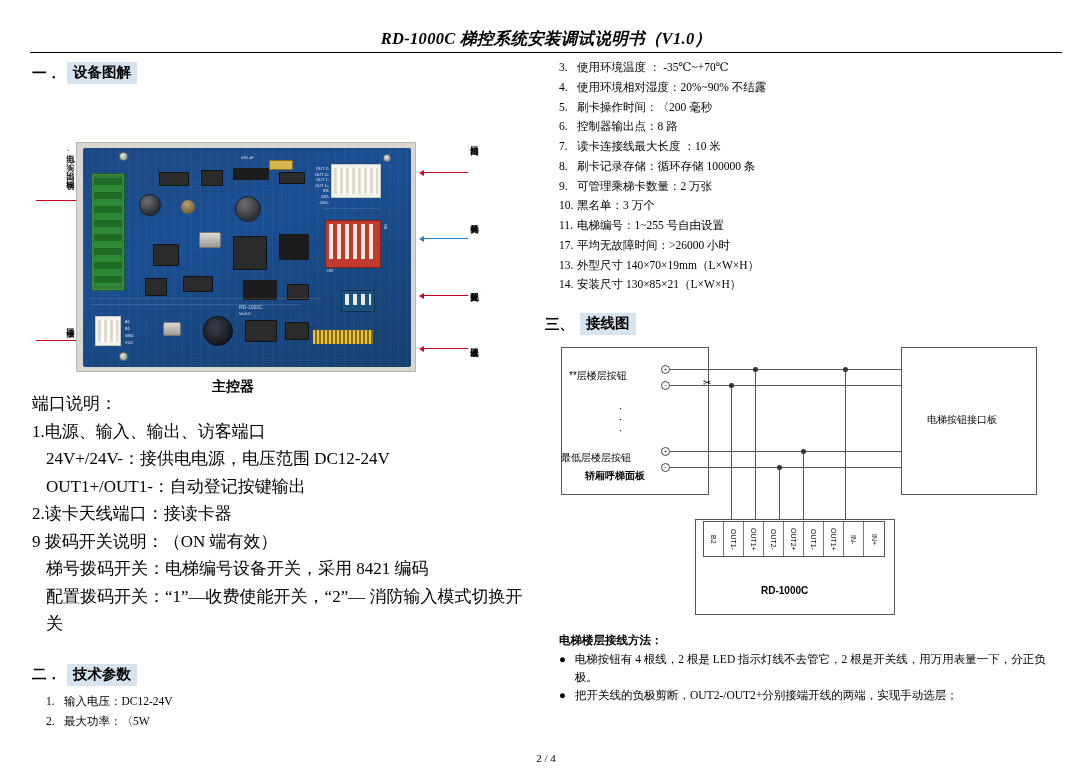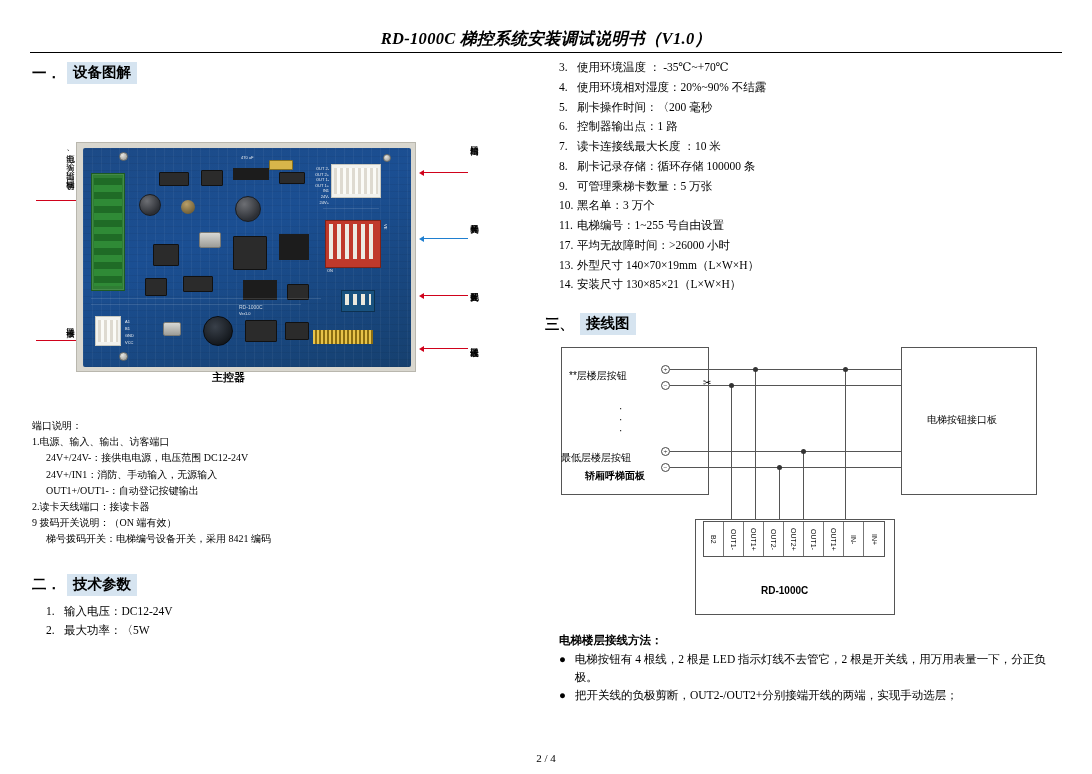--- a/index.html
+++ b/index.html
@@ -191,30 +191,29 @@
   .arrow-h.left:after {
     left: -5px;
     border-left: none;
     border-right: 5px solid #d0021b;
   }
   .arrow-blue { border-top-color: #1f7fd0; }
   .arrow-blue.left:after { border-right-color: #1f7fd0; }
   .board-caption {
     position: absolute;
     left: 180px;
-    top: 280px;
-    font-size: 11px;
+    top: 288px;
+    font-size: 14px;
     font-weight: bold;
   }
   
   .tx {
-    font-size: 10px;
+    font-size: 17px;
     line-height: 1.62;
     font-family: "Liberation Serif", serif;
-    margin-top: 28px;
   }
   .tx .ind1 { padding-left: 14px; }
   .numlist {
     font-size: 11.5px;
     line-height: 1.72;
   }
   .numlist .row { display: flex; }
   .numlist .n { width: 32px; text-align: left; padding-left: 14px; }
   .numlist .v { flex: 1; }
   
@@ -377,25 +376,25 @@
       <div class="arrow-h left" style="left:392px; top:258px; width:44px;"></div>
       <div class="callout" style="left:438px; top:252px; height:80px;">读卡器天线端口</div>
 
       <div class="board-caption">主控器</div>
     </div>
 
     <div class="tx">
       <div>端口说明：</div>
       <div>1.电源、输入、输出、访客端口</div>
       <div class="ind1">24V+/24V-：接供电电源，电压范围 DC12-24V</div>
-      <div class="ind1">24V+/IN1：消防、手动输入，无源输入</div>
       <div class="ind1">OUT1+/OUT1-：自动登记按键输出</div>
       <div>2.读卡天线端口：接读卡器</div>
       <div>9 拨码开关说明：（ON 端有效）</div>
       <div class="ind1">梯号拨码开关：电梯编号设备开关，采用 8421 编码</div>
+      <div class="ind1">配置拨码开关：“1”—收费使能开关，“2”— 消防输入模式切换开关</div>
     </div>
 
     <div class="sec-head" style="margin-top:26px;">
       <span class="sec-num">二．</span>
       <span class="sec-title">技术参数</span>
     </div>
     <div class="numlist">
       <div class="row">
         <div class="n">1.</div>
         <div class="v">输入电压：DC12-24V</div>
@@ -417,33 +416,33 @@
       <div class="row">
         <div class="n">4.</div>
         <div class="v">使用环境相对湿度：20%~90% 不结露</div>
       </div>
       <div class="row">
         <div class="n">5.</div>
         <div class="v">刷卡操作时间：〈200 毫秒</div>
       </div>
       <div class="row">
         <div class="n">6.</div>
-        <div class="v">控制器输出点：1 路</div>
+        <div class="v">控制器输出点：8 路</div>
       </div>
       <div class="row">
         <div class="n">7.</div>
         <div class="v">读卡连接线最大长度 ：10 米</div>
       </div>
       <div class="row">
         <div class="n">8.</div>
         <div class="v">刷卡记录存储：循环存储 100000 条</div>
       </div>
       <div class="row">
         <div class="n">9.</div>
-        <div class="v">可管理乘梯卡数量：5 万张</div>
+        <div class="v">可管理乘梯卡数量：2 万张</div>
       </div>
       <div class="row">
         <div class="n">10.</div>
         <div class="v">黑名单：3 万个</div>
       </div>
       <div class="row">
         <div class="n">11.</div>
         <div class="v">电梯编号：1~255 号自由设置</div>
       </div>
       <div class="row">

